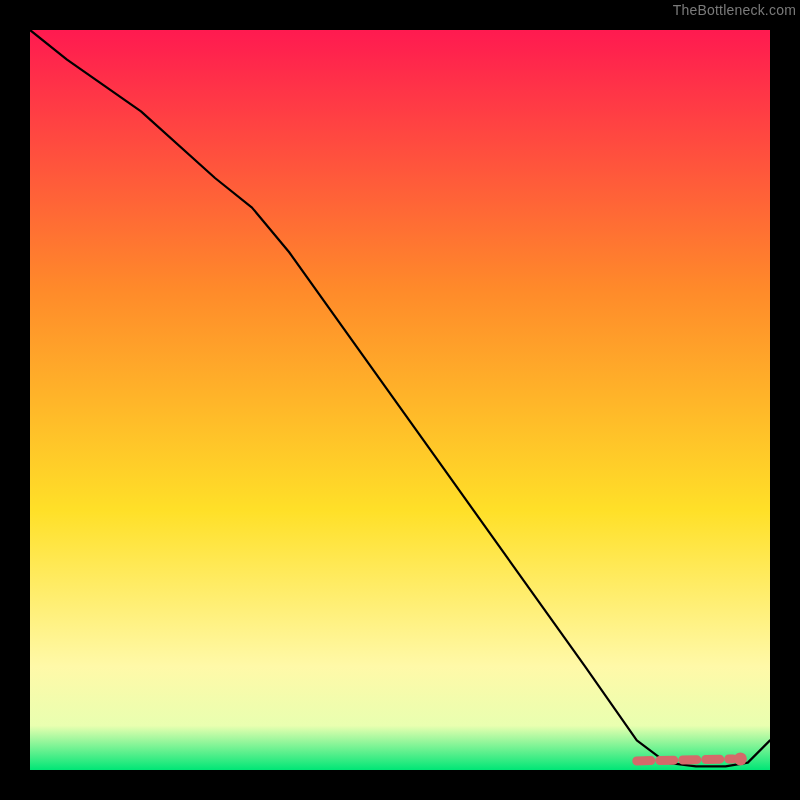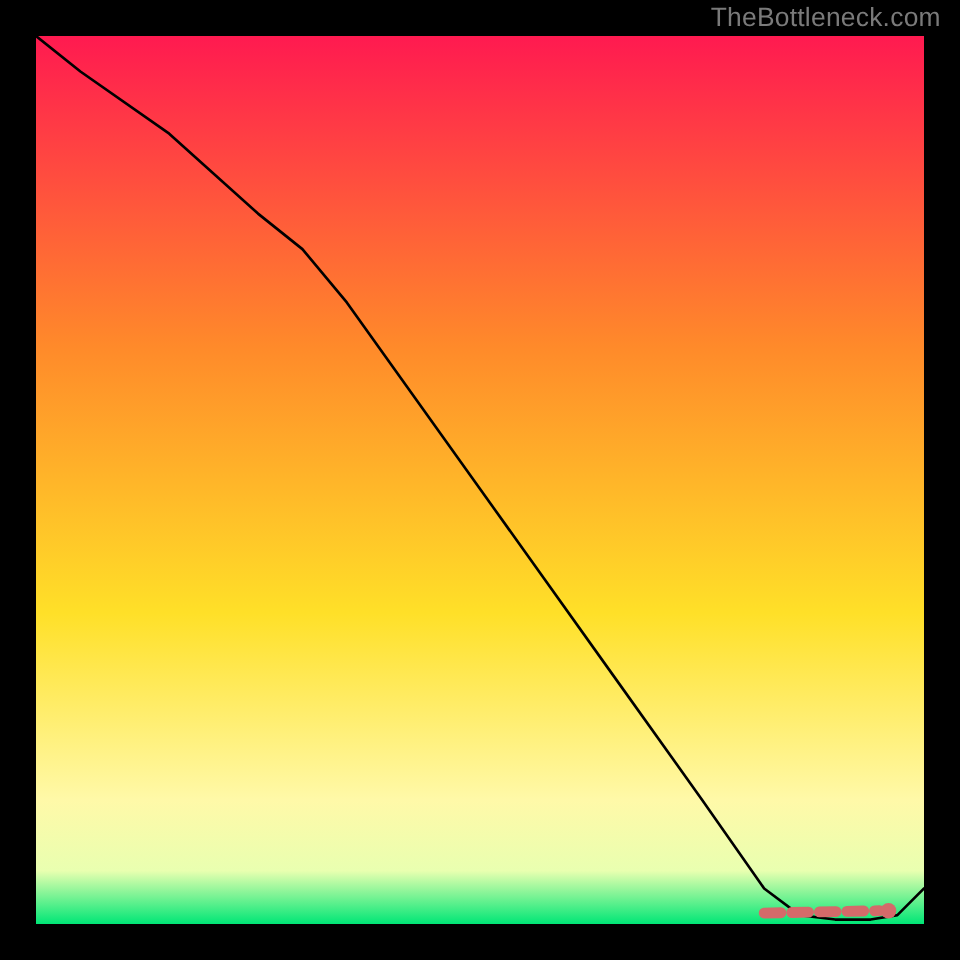--- a/index.html
+++ b/index.html
@@ -13,23 +13,23 @@
   }
   .frame {
     position: relative;
     width: 800px;
     height: 800px;
     background: #000;
   }
   .watermark {
     position: absolute;
     top: 2px;
-    right: 16px;
+    right: 4px;
     color: #7a7a7a;
-    font-size: 22px;
+    font-size: 14px;
     font-weight: 400;
     letter-spacing: 0.2px;
   }
   .plot-wrap {
     position: absolute;
     left: 30px;
     top: 30px;
     width: 740px;
     height: 740px;
   }

